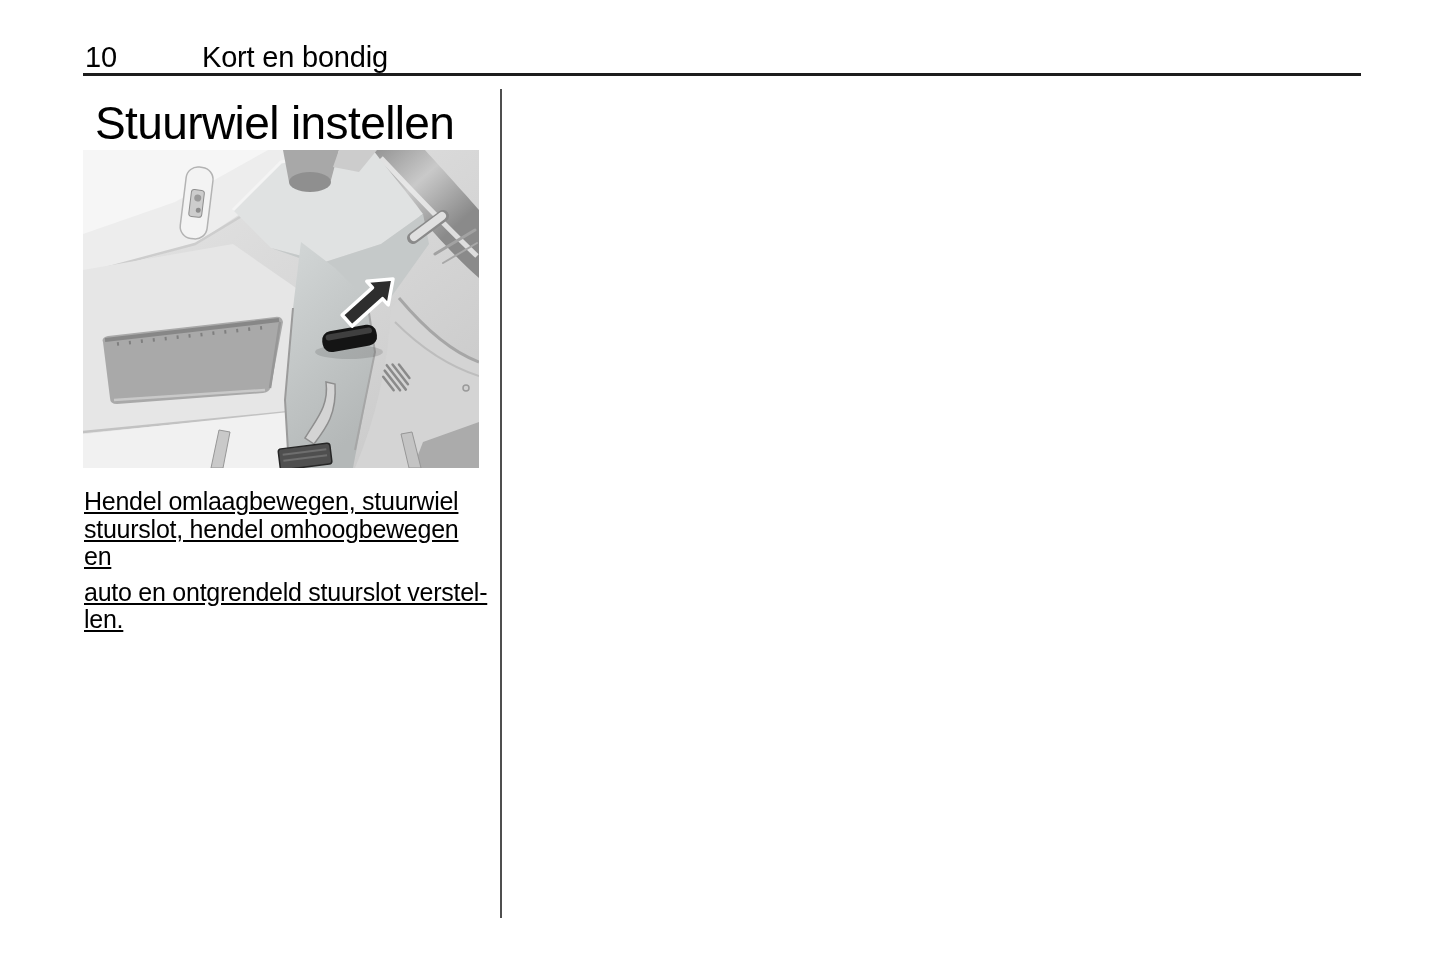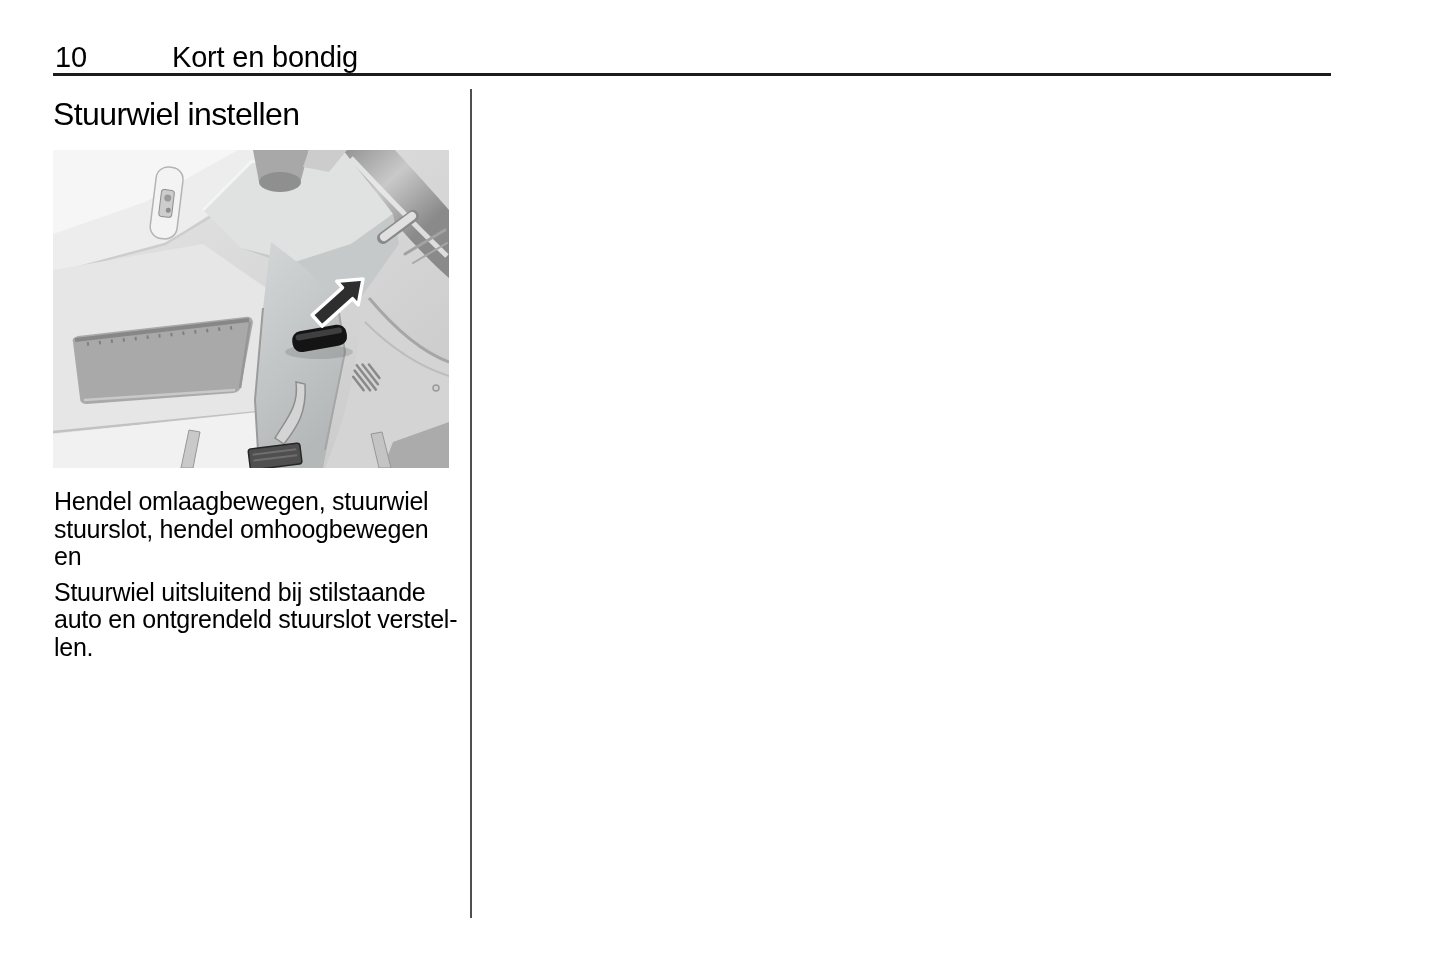--- a/index.html
+++ b/index.html
@@ -4,34 +4,34 @@
 <style>
   * { margin:0; padding:0; box-sizing:border-box; }
   html,body { background:#ffffff; }
   body {
     width:1445px; height:965px;
     font-family:"Liberation Sans","DejaVu Sans",sans-serif;
     color:#000;
     position:relative;
     overflow:hidden;
   }
-  .abs { position:absolute; }
+  .abs { position:absolute;margin-left:30px; }
 
   .page-number  { left:55px;  top:41px; font-size:29px; font-weight:400; letter-spacing:-0.2px; }
   .chapter-title{ left:172px; top:41px; font-size:29px; font-weight:400; letter-spacing:-0.2px; }
   .header-rule  { left:53px;  top:73px; width:1278px; height:2.5px; background:#1c1c1c; }
   .column-divider { left:470px; top:89px; width:2px; height:829px; background:#4f4f4f; }
 
-  .section-heading { left:53px; top:96px; font-size:32px; font-weight:400; letter-spacing:-0.6px; }
+  .section-heading { left:65px; top:96px; font-size:46px; font-weight:400; letter-spacing:-0.6px; }
 
   .figure { left:53px; top:150px; width:396px; height:318px; }
   .figure svg { display:block; width:396px; height:318px; }
 
   .body-text { left:54px; top:488px; width:404px; font-size:25px; line-height:27.5px; letter-spacing:-0.25px; }
-  .para { margin:0 0 8px 0; }
+  .para { margin:0 0 8px 0;text-decoration:underline; }
   .ref  { margin:0 0 8px 0; }
 </style>
 </head>
 <body>
 
 <div>
 
   <div class="abs page-number">10</div>
   <div class="abs chapter-title">Kort en bondig</div>
   <div class="abs header-rule"></div>
@@ -150,19 +150,18 @@
       <path d="M310,129 L305.2,154.9 L299.5,148.7 L269.1,176.1 L259.1,165 L289.5,137.6 L283.8,131.3 Z" fill="#2e2e2e" stroke="#ffffff" stroke-width="3.5" stroke-linejoin="round"></path>
     </svg>
   </div>
 
   <div class="abs body-text">
     <div class="para">
       <div>Hendel omlaagbewegen, stuurwiel</div>
       <div>stuurslot, hendel omhoogbewegen en</div>
     </div>
     <div class="para">
-      <div>Stuurwiel uitsluitend bij stilstaande</div>
       <div>auto en ontgrendeld stuurslot verstel-</div>
       <div>len.</div>
     </div>
   </div>
 
 </div>
 
 </body></html>

